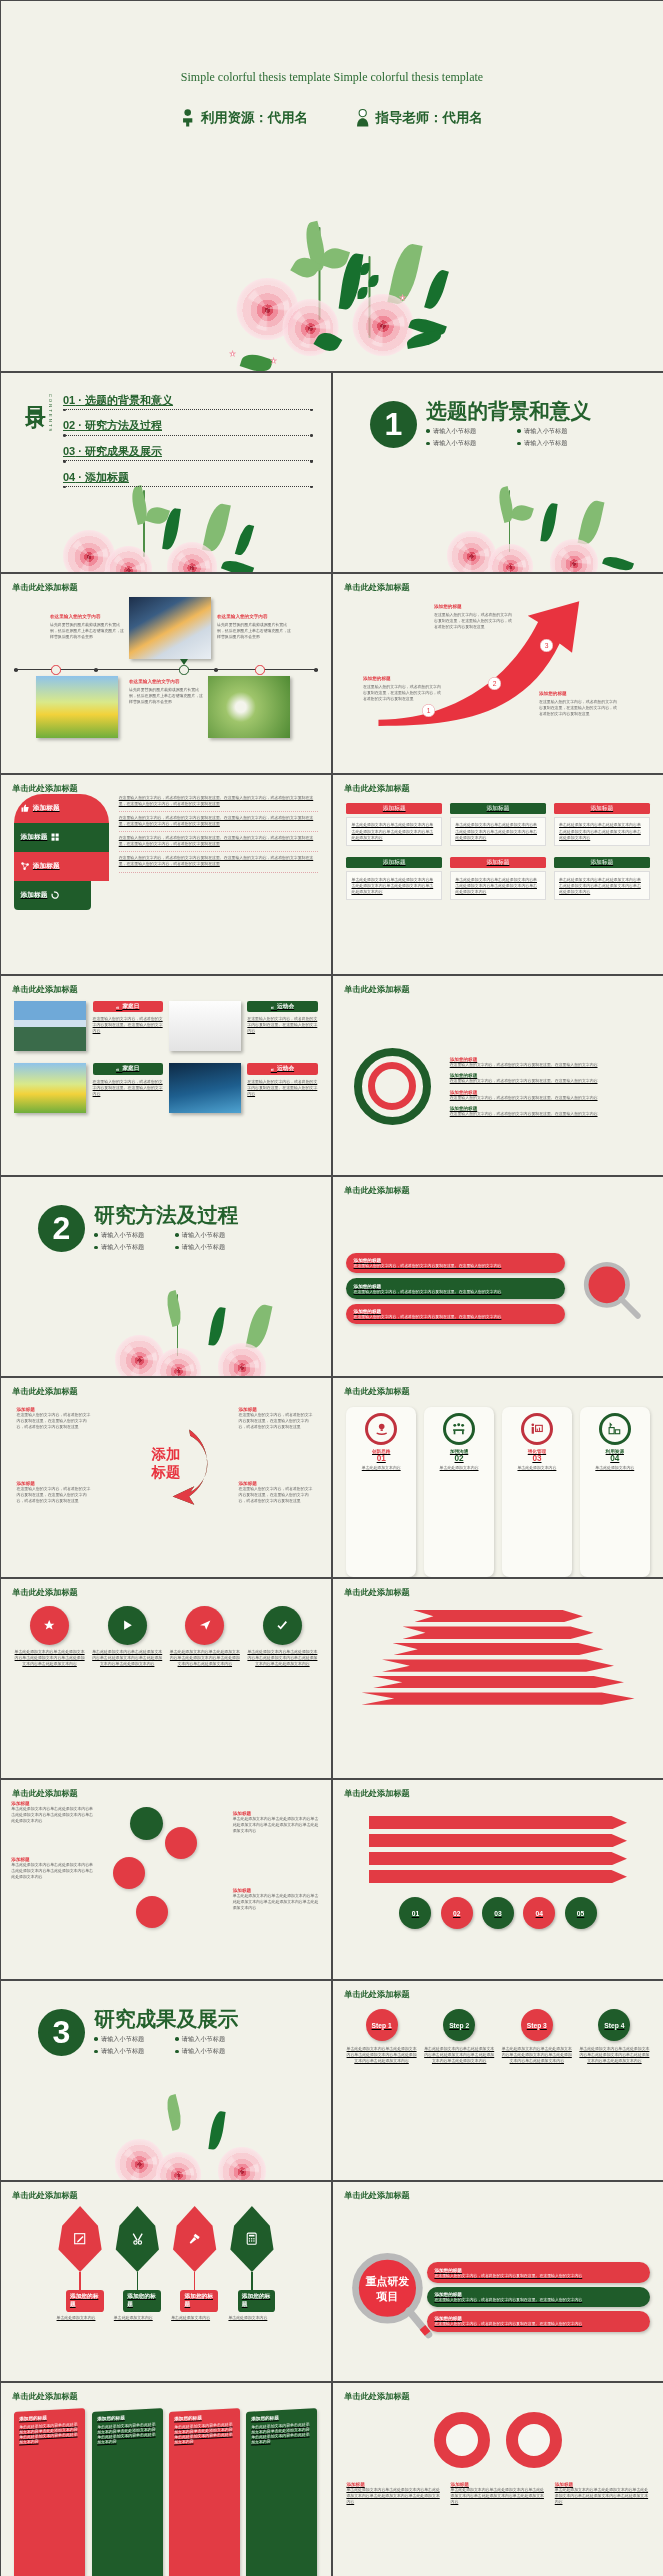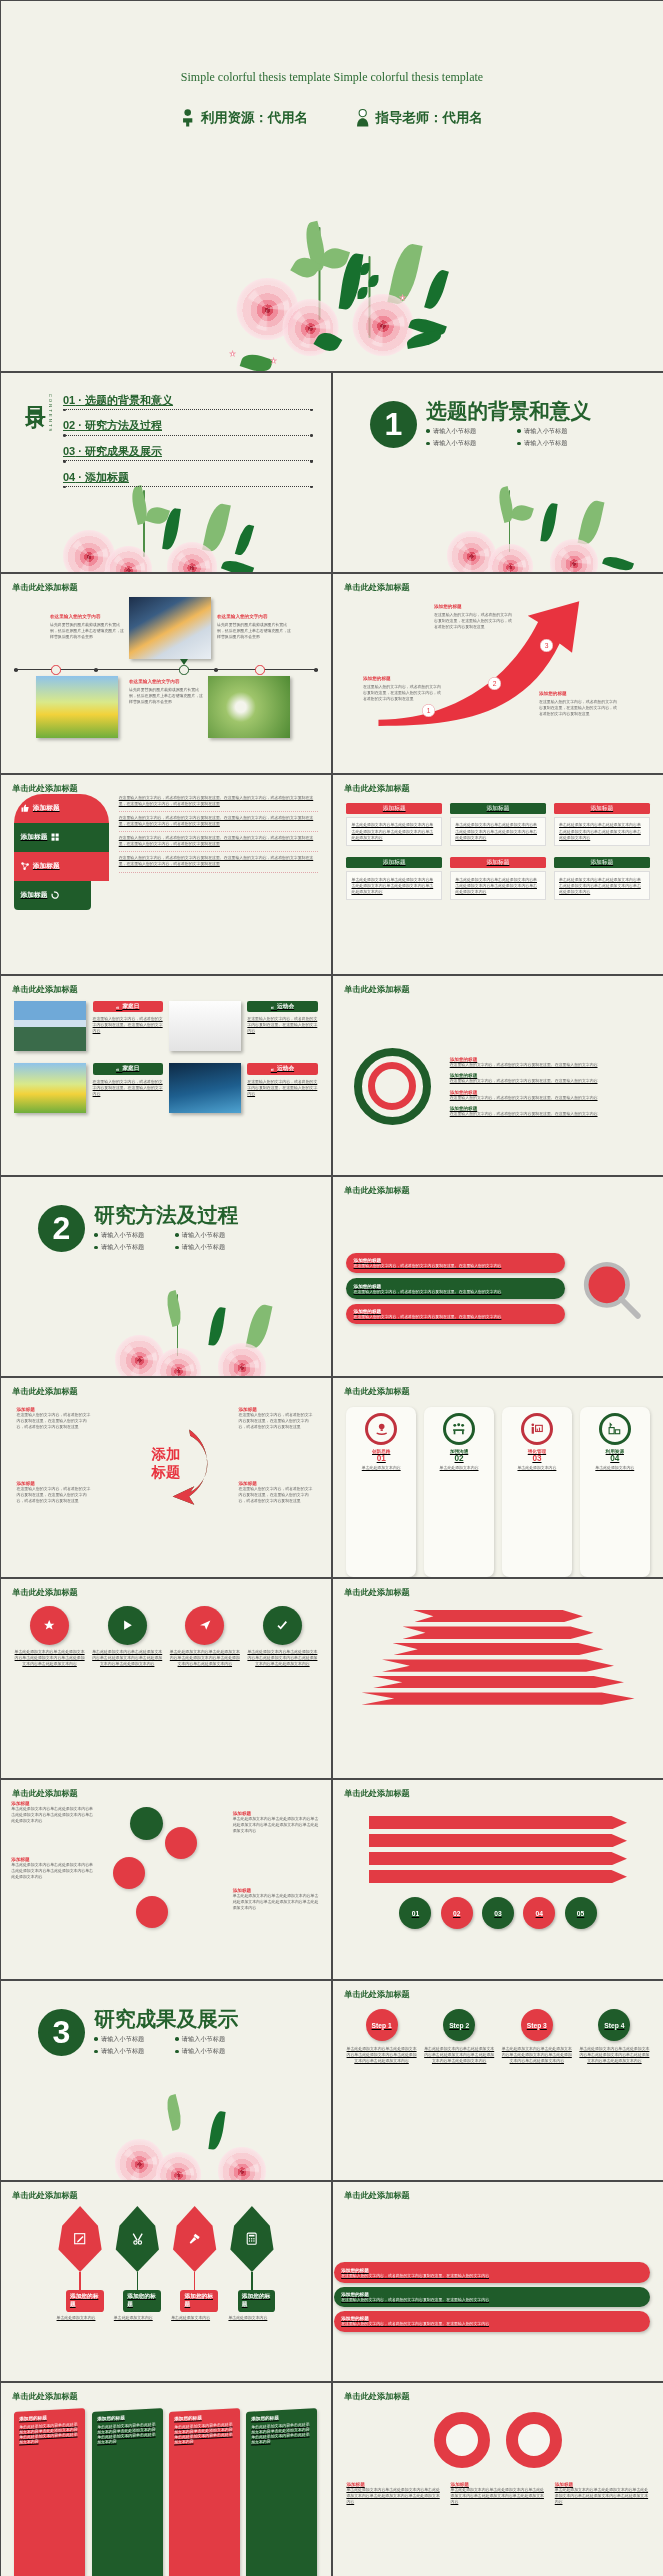--- a/index.html
+++ b/index.html
@@ -840,20 +840,29 @@
         <div style="width:1.5px;height:17.5px;background:#1f5c2a;margin:0 auto"></div>
         <div class="leaftag" style="background:#1f5c2a;margin-left:9.3px">添加您的标题</div>
         <div class="p-gray xtiny" style="margin-top:3.1px">单击此处添加文本内容</div>
       </div>
     </div>
   </div>
 
   <div class="slide">
     <div class="s-title">单击此处添加标题</div>
     <div class="body" style="padding-top:31px;display:flex;gap:5.2px;align-items:center">
+      <div style="flex:0 0 88px;position:relative;height:103px">
+        <svg width="88" height="103" viewBox="0 0 170 200">
+          <circle cx="80" cy="82" r="62" fill="#e8333f" stroke="#b9b9b9" stroke-width="13"></circle>
+          <line x1="122" y1="126" x2="160" y2="172" stroke="#b9b9b9" stroke-width="14" stroke-linecap="round"></line>
+          <line x1="148" y1="158" x2="158" y2="170" stroke="#e8333f" stroke-width="14"></line>
+          <text x="80" y="76" text-anchor="middle" font-size="21" font-weight="bold" fill="#fff" font-family="Liberation Sans">重点研发</text>
+          <text x="80" y="104" text-anchor="middle" font-size="21" font-weight="bold" fill="#fff" font-family="Liberation Sans">项目</text>
+        </svg>
+      </div>
       <div style="flex:1;display:flex;flex-direction:column;gap:4.1px;margin-left:-12.4px">
         <div class="pill red">
             <div class="tiny" style="font-weight:bold">添加您的标题</div>
             <div class="xtiny">在这里输入您的文字内容，或者将您的文字内容复制在这里。在这里输入您的文字内容</div>
           </div>
         <div class="pill green">
             <div class="tiny" style="font-weight:bold">添加您的标题</div>
             <div class="xtiny">在这里输入您的文字内容，或者将您的文字内容复制在这里。在这里输入您的文字内容</div>
           </div>
         <div class="pill red">

